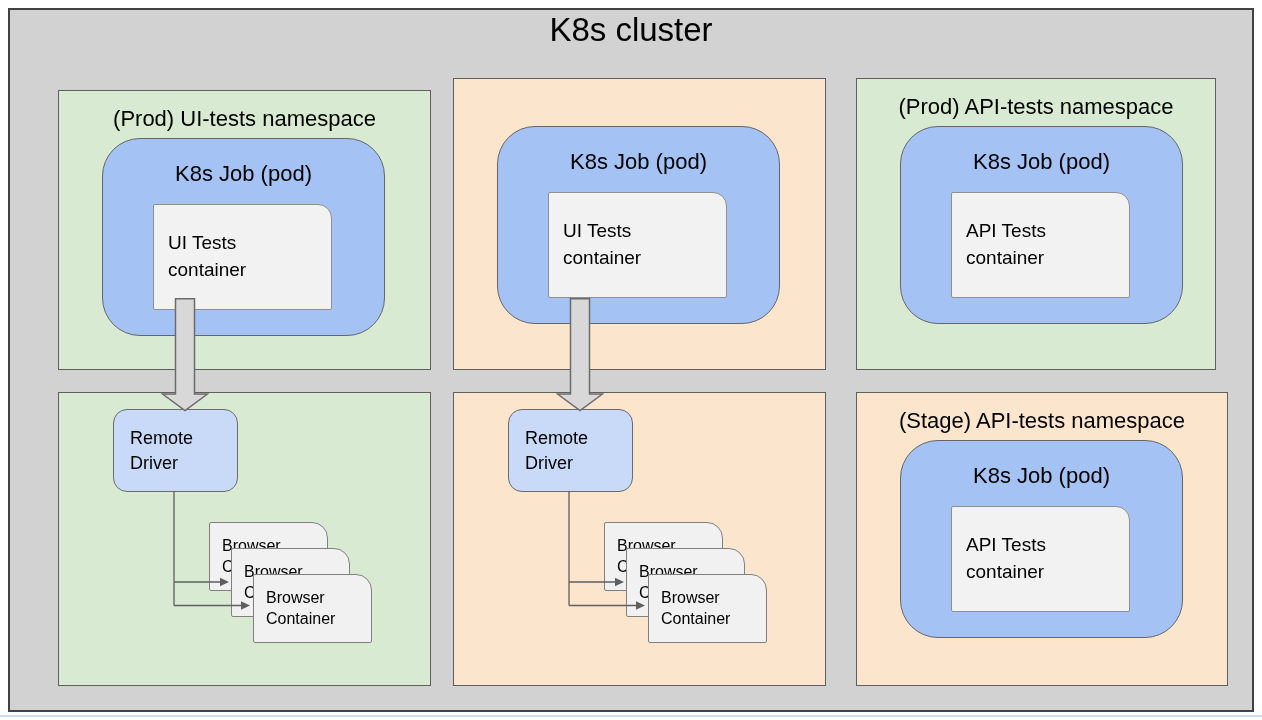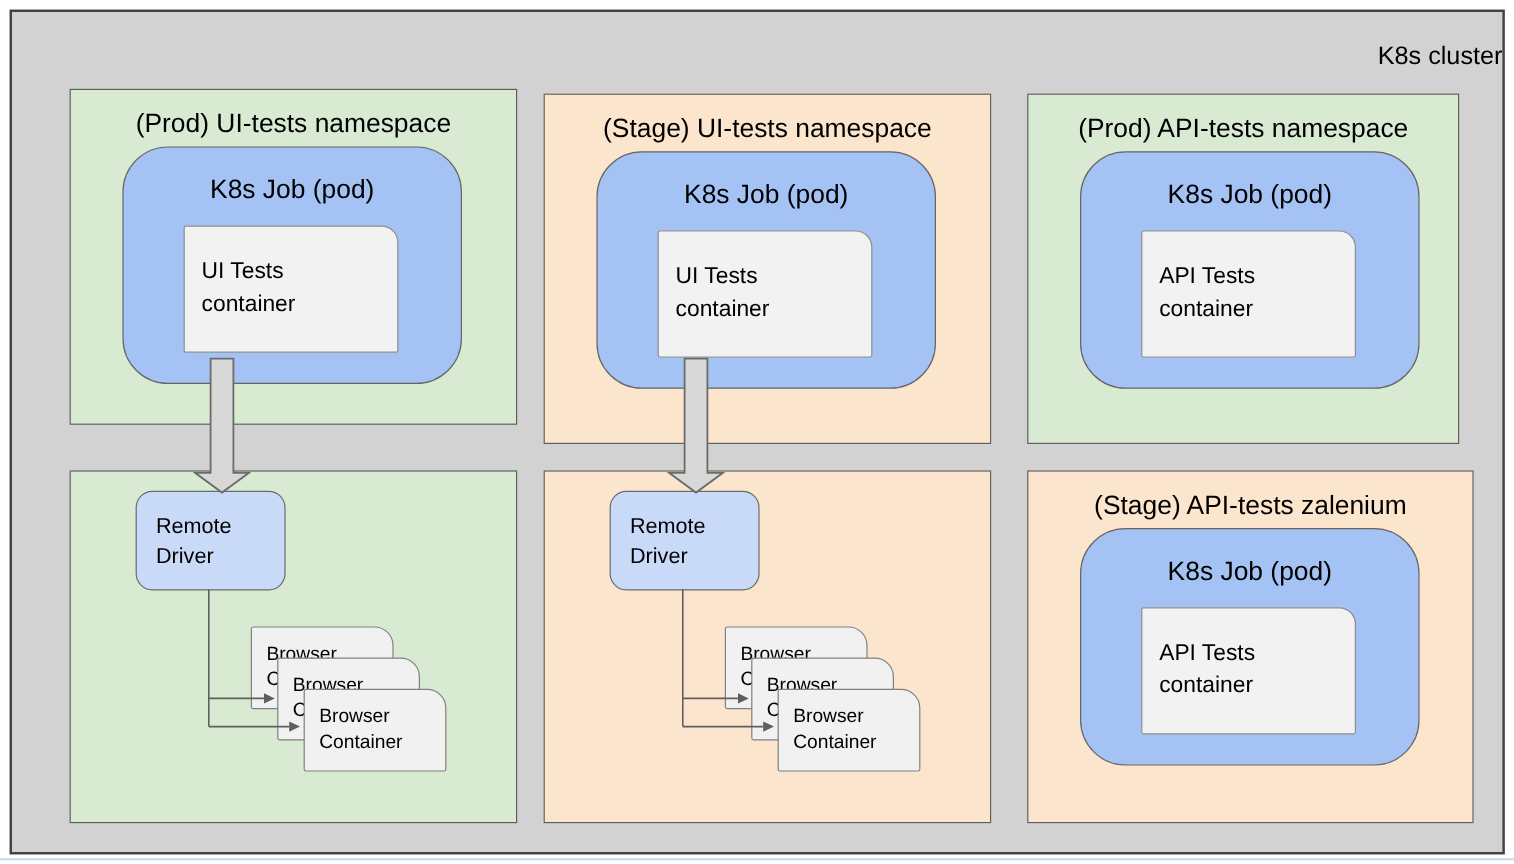--- a/index.html
+++ b/index.html
@@ -6,27 +6,27 @@
   body { background:#fff; }
   .page {
     position:relative; width:1262px; height:720px; background:#ffffff;
     font-family:"Liberation Sans", sans-serif; color:#000000; overflow:hidden;
   }
   .cluster {
     position:absolute; left:8px; top:8px; width:1246px; height:704px;
     background:#d2d2d2; border:2px solid #424242;
   }
   .cluster-title {
-    position:absolute; top:24px; left:0; width:100%; text-align:right;
-    font-size:21px; line-height:1.2;
+    position:absolute; top:0; left:0; width:100%; text-align:center;
+    font-size:33px; line-height:1.2;
   }
   .panel { position:absolute; border:1.5px solid #5f5f5f; }
   .panel.green { background:#d9ead3; }
   .panel.peach { background:#fce5cd; }
-  .p1 { left:48px; top:64px;  width:373px; height:280px;padding-left:48px; }
+  .p1 { left:48px; top:80px;  width:373px; height:280px;padding-left:48px; }
   .p2 { left:443px; top:68px; width:373px; height:292px; }
   .p3 { left:846px; top:68px; width:360px; height:292px; }
   .p4 { left:48px; top:382px;  width:373px; height:294px; }
   .p5 { left:443px; top:382px; width:373px; height:294px; }
   .p6 { left:846px; top:382px; width:372px; height:294px; }
   .panel-title {
     position:absolute; left:0; width:100%; text-align:center;
     font-size:22px; line-height:1.2;
   }
   .panel-title.top { top:15px; }
@@ -93,21 +93,20 @@
       <div class="panel-title top">(Prod) UI-tests namespace</div>
       <div class="job-box">
         <div class="job-title">K8s Job (pod)</div>
         <div class="container-box">
           <span class="container-label">UI Tests container</span>
         </div>
       </div>
     </div>
 
     <div class="panel peach p2">
-      <div class="panel-title top">(Stage) UI-tests namespace</div>
       <div class="job-box">
         <div class="job-title">K8s Job (pod)</div>
         <div class="container-box">
           <span class="container-label">UI Tests container</span>
         </div>
       </div>
     </div>
 
     <div class="panel green p3">
       <div class="panel-title top">(Prod) API-tests namespace</div>
@@ -143,21 +142,21 @@
       </div>
       <div class="browser-box s2">
         <span class="browser-label">Browser Container</span>
       </div>
       <div class="browser-box s3">
         <span class="browser-label">Browser Container</span>
       </div>
     </div>
 
     <div class="panel peach p6">
-      <div class="panel-title top">(Stage) API-tests zalenium</div>
+      <div class="panel-title top">(Stage) API-tests namespace</div>
       <div class="job-box">
         <div class="job-title">K8s Job (pod)</div>
         <div class="container-box">
           <span class="container-label">API Tests container</span>
         </div>
       </div>
     </div>
 
     <svg class="fat-arrow a1" viewBox="0 0 48 114">
       <polygon points="14.5,0.75 33.5,0.75 33.5,96 46.5,96 24,112.5 1.5,96 14.5,96" fill="#d8d8d8" stroke="#6b6b6b" stroke-width="1.5"></polygon>

